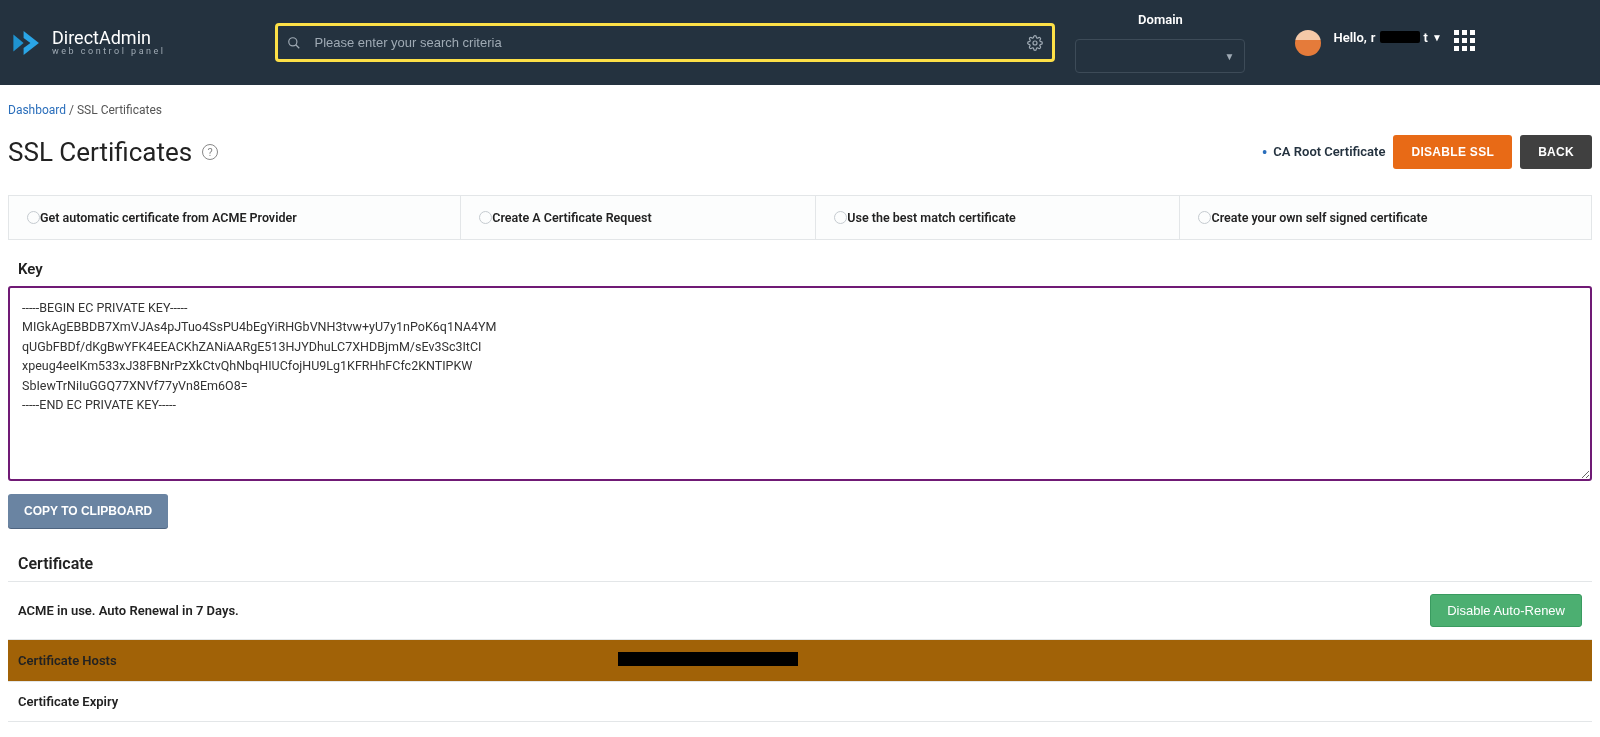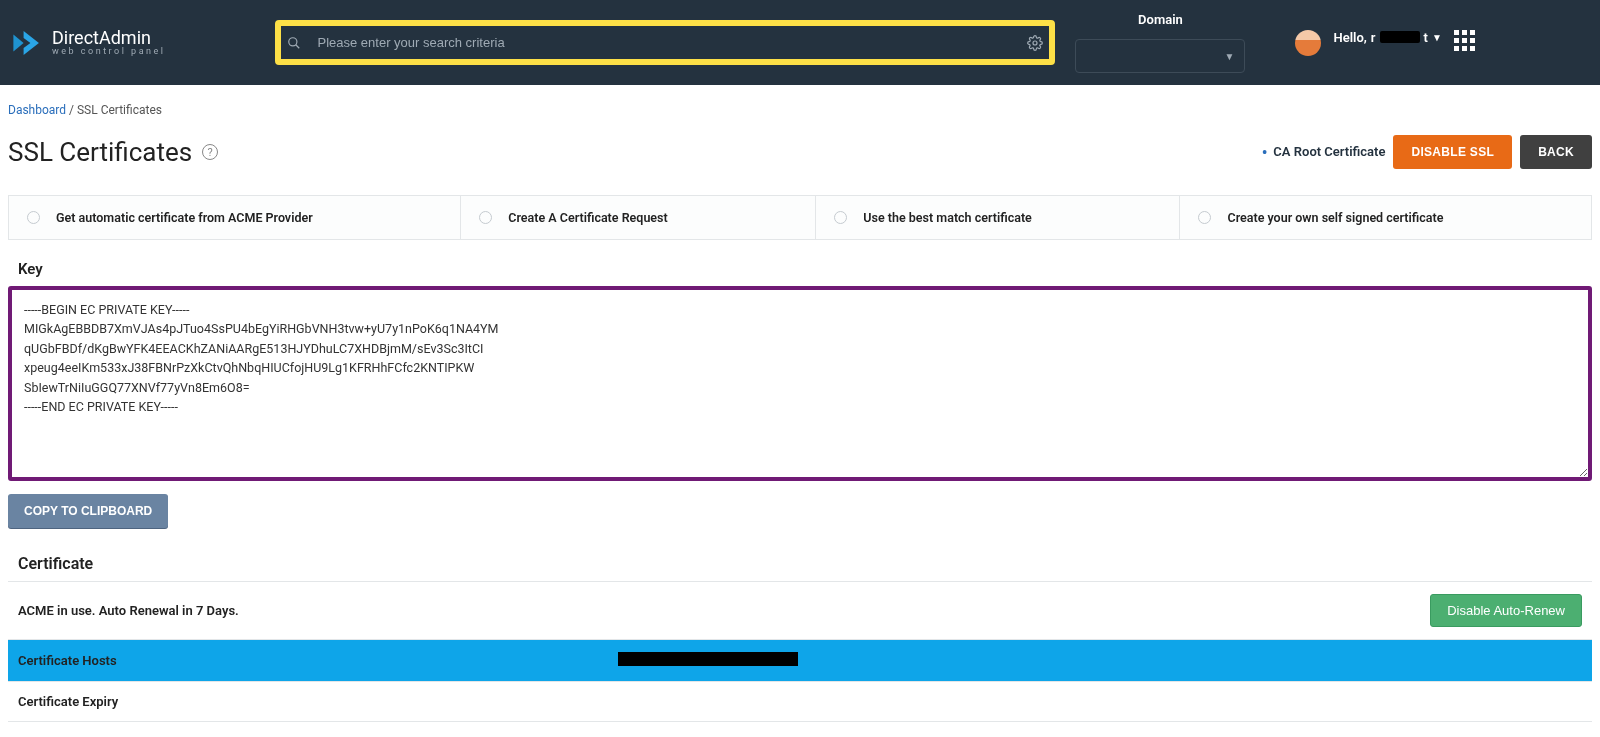--- a/index.html
+++ b/index.html
@@ -6,21 +6,21 @@
     body { font-family: -apple-system, BlinkMacSystemFont, "Segoe UI", Roboto, Arial, sans-serif; font-size: 13px; color: #222; background: #fff; }
 
     .header { background: #24323f; color: #fff; display: flex; align-items: center; padding: 12px 10px; gap: 20px; }
     .logo { display: flex; align-items: center; gap: 8px; }
     .logo-icon { width: 34px; height: 34px; }
     .logo-text { display: flex; flex-direction: column; line-height: 1.1; }
     .logo-main { font-size: 18px; font-weight: 400; }
     .logo-sub { font-size: 9px; letter-spacing: 2.5px; color: #9faab4; text-transform: lowercase; }
 
     .search-wrap { flex: 1; max-width: 780px; position: relative; margin-left: 90px; }
-    .search { width: 100%; background: transparent; border: 6px solid #fde047; border-radius: 4px; padding: 9px 40px 9px 36px; color: #fff; font-size: 13px; }
+    .search { width: 100%; background: transparent; border: 3px solid #fde047; border-radius: 4px; padding: 9px 40px 9px 36px; color: #fff; font-size: 13px; }
     .search::placeholder { color: #9faab4; }
     .search-icon { position: absolute; left: 12px; top: 50%; transform: translateY(-50%); color: #9faab4; }
     .gear-icon { position: absolute; right: 12px; top: 50%; transform: translateY(-50%); color: #9faab4; cursor: pointer; }
 
     .domain-wrap { display: flex; align-items: center; gap: 12px; flex-direction: column; }
     .domain-label { font-weight: 600; font-size: 13px; }
     .domain-select { background: transparent; border: 1px solid #3d4b58; border-radius: 4px; width: 170px; height: 34px; padding: 0 28px 0 10px; color: #fff; position: relative; cursor: pointer; }
     .domain-caret { position: absolute; right: 10px; top: 50%; transform: translateY(-50%); font-size: 10px; color: #9faab4; }
 
     .user-wrap { display: flex; align-items: flex-start; gap: 12px; margin-left: 30px; }
@@ -41,41 +41,41 @@
     .help-icon { width: 16px; height: 16px; border: 1.5px solid #888; border-radius: 50%; display: inline-flex; align-items: center; justify-content: center; font-size: 11px; color: #888; cursor: pointer; }
 
     .title-right { display: flex; align-items: center; gap: 8px; }
     .ca-link { color: #24323f; font-weight: 600; font-size: 13px; }
     .ca-link::before { content: "•"; color: #2a6ebb; margin-right: 6px; font-size: 16px; vertical-align: middle; }
     .btn { border: none; padding: 10px 18px; font-weight: 700; font-size: 12px; border-radius: 3px; cursor: pointer; letter-spacing: 0.3px; }
     .btn-orange { background: #e86a16; color: #fff; }
     .btn-grey { background: #404040; color: #fff; }
 
     .tabs { display: flex; border: 1px solid #e3e6e8; border-left: none; margin-bottom: 20px; }
-    .tab { flex: none; display: flex; align-items: center; gap: 16px; padding: 14px 18px; border-left: 1px solid #e3e6e8; font-size: 12.5px; font-weight: 600; cursor: pointer; white-space: nowrap; }
+    .tab { flex: none; display: flex; align-items: center; gap: 0; padding: 14px 18px; border-left: 1px solid #e3e6e8; font-size: 12.5px; font-weight: 600; cursor: pointer; white-space: nowrap; }
     .tab.active { background: #fff; }
     .tab:not(.active) { background: #fcfdfd; }
     .radio { width: 13px; height: 13px; border: 1.5px solid #c5cbd0; border-radius: 50%; display: inline-flex; align-items: center; justify-content: center; }
     .radio.on::after { content: ""; width: 7px; height: 7px; background: #2fbf71; border-radius: 50%; }
     .tab:nth-child(1){ flex-grow:1 }
     .tab:nth-child(2){ flex-grow:1 }
     .tab:nth-child(3){ flex-grow:1 }
     .tab:nth-child(4){ flex-grow:1 }
     .tab:nth-child(5){ flex-grow:1 }
 
     .section-label { font-size: 15px; font-weight: 600; margin: 6px 0 8px 10px; }
-    .key-box { width: calc(100% - 0px); height: 195px; border: 4px solid #701a75; border-radius: 3px; padding: 10px 12px; font-family: inherit; font-size: 12.5px; line-height: 1.55; color: #333; resize: both; overflow: auto; white-space: pre; }
+    .key-box { width: calc(100% - 0px); height: 195px; border: 2px solid #701a75; border-radius: 3px; padding: 10px 12px; font-family: inherit; font-size: 12.5px; line-height: 1.55; color: #333; resize: both; overflow: auto; white-space: pre; }
 
     .btn-copy { margin-top: 10px; background: #6a84a2; color: #fff; border: none; padding: 10px 16px; font-weight: 700; font-size: 12px; border-radius: 3px; box-shadow: 0 1px 0 #4e6480; cursor: pointer; }
 
     .cert-label { font-size: 16px; font-weight: 600; margin: 26px 0 8px 10px; }
 
     .table { width: 100%; border-top: 1px solid #e3e6e8; }
     .row { display: flex; align-items: center; padding: 12px 10px; border-bottom: 1px solid #e3e6e8; }
-    .row.alt { background: #0ea5e9; }
+    .row.alt { background: #a16207; }
     .cell-l { width: 600px; font-size: 13px; font-weight: 600; }
     .cell-v { flex: 1; font-size: 13px; }
     .btn-green { background: #4caf71; color: #fff; border: 1px solid #3a9b60; padding: 8px 16px; font-size: 13px; border-radius: 3px; cursor: pointer; margin-left: auto; }
     .redact-long { background: #000; display: inline-block; width: 180px; height: 14px; }
   </style>
 </head>
 <body>
 
 <div class="header">
   <div class="logo">

